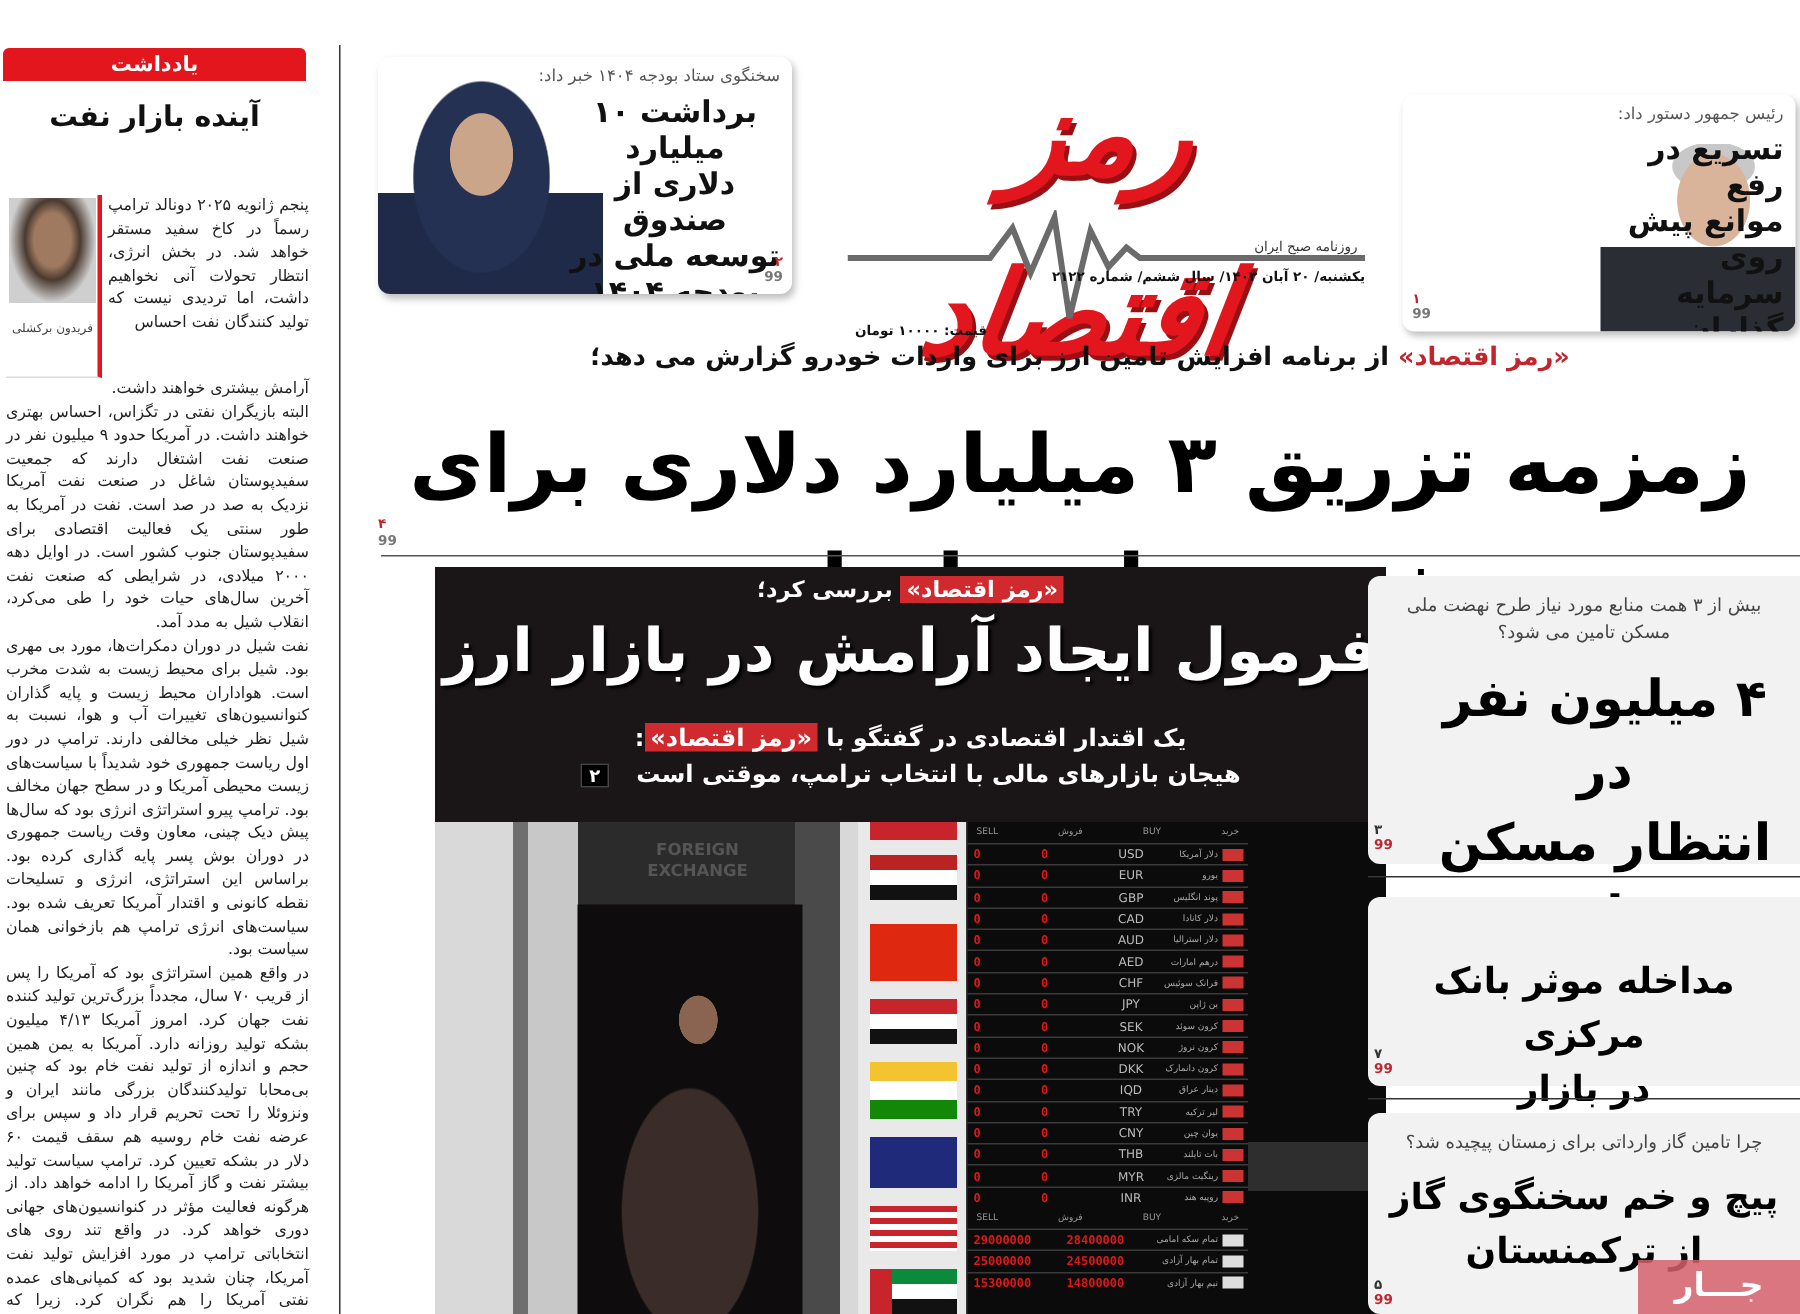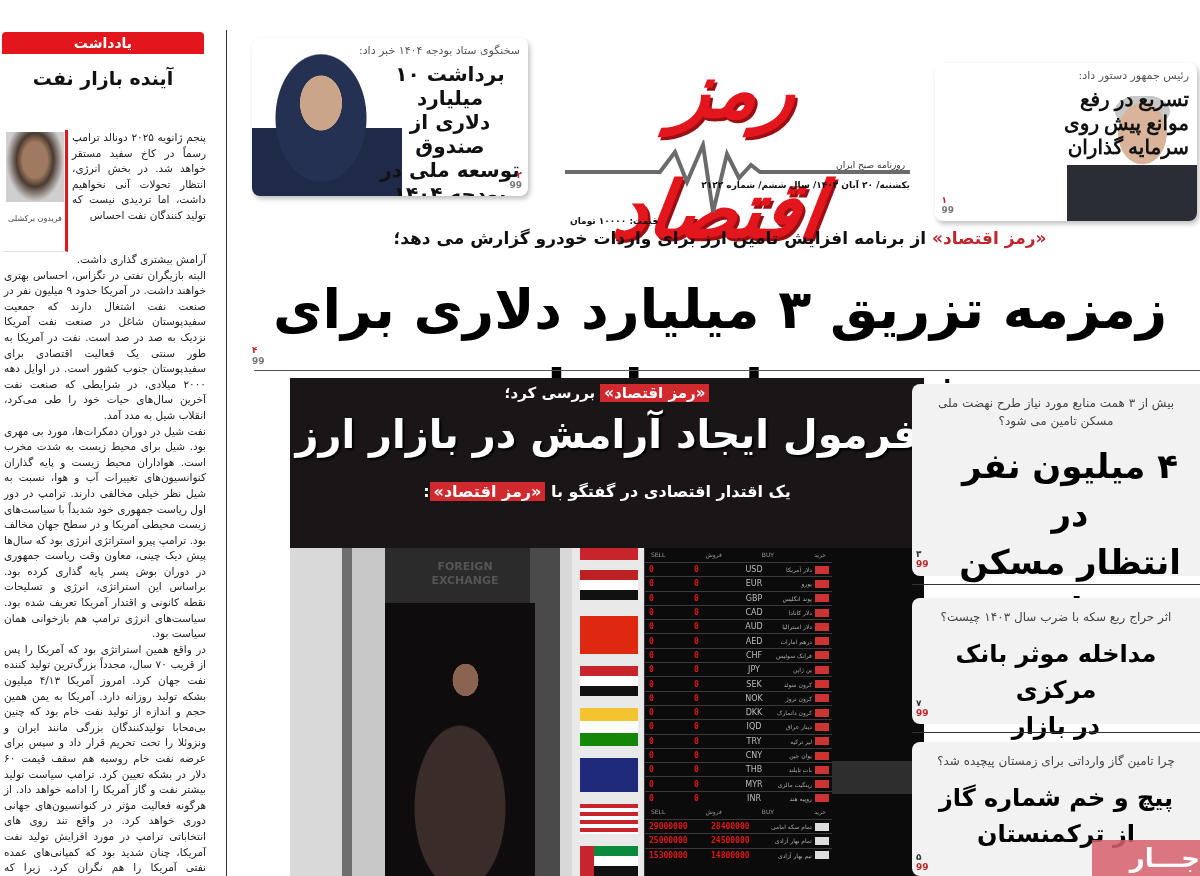--- a/index.html
+++ b/index.html
@@ -90,58 +90,58 @@
     .rbox { left: 912px; width: 288px; background: #f2f2f2; border-radius: 8px 0 0 8px; }
     .rb1 { top: 384px; height: 192px; }
     .rb2 { top: 598px; height: 126px; }
     .rb3 { top: 742px; height: 134px; }
     .rb-kicker { position: absolute; left: 8px; right: 8px; text-align: center; font-size: 12px; color: #444; line-height: 18px; }
     .rb-head { position: absolute; left: 8px; right: 8px; text-align: center; font-weight: bold; color: #000; }
     .rb-page { position: absolute; left: 4px; text-align: left; direction: ltr; line-height: 10px; }
     .rb-page .quote-mark { color: #c0262d; }
     .rline { left: 912px; width: 288px; height: 1px; background: #333; }
 
-    .jaaar { left: 1092px; top: 840px; width: 108px; height: 36px; background: rgba(213,96,108,0.85); color: #fff; font-weight: bold; font-size: 26px; text-align: right; line-height: 36px; letter-spacing: 2px; }
+    .jaaar { left: 1092px; top: 840px; width: 108px; height: 36px; background: rgba(213,96,108,0.85); color: #fff; font-weight: bold; font-size: 22px; text-align: center; line-height: 36px; letter-spacing: 2px; }
   </style>
 </head>
 <body>
 
 <div class="abs op-col">
   <div class="op-tag">یادداشت</div>
   <div class="op-title">
     <div>آینده بازار نفت</div>
   </div>
   <div class="op-photo-box">
     <div class="op-photo"></div>
     <div class="op-author">فریدون برکشلی</div>
   </div>
   <div class="op-intro">پنجم ژانویه ۲۰۲۵ دونالد ترامپ رسماً در کاخ سفید مستقر خواهد شد. در بخش انرژی، انتظار تحولات آنی نخواهیم داشت، اما تردیدی نیست که تولید کنندگان نفت احساس</div>
   <div class="op-body">
-    <p>آرامش بیشتری گذاری داشت.</p>
+    <p>آرامش بیشتری خواهند داشت.</p>
     <p>البته بازیگران نفتی در تگزاس، احساس بهتری خواهند داشت. در آمریکا حدود ۹ میلیون نفر در صنعت نفت اشتغال دارند که جمعیت سفیدپوستان شاغل در صنعت نفت آمریکا نزدیک به صد در صد است. نفت در آمریکا به طور سنتی یک فعالیت اقتصادی برای سفیدپوستان جنوب کشور است. در اوایل دهه ۲۰۰۰ میلادی، در شرایطی که صنعت نفت آخرین سال‌های حیات خود را طی می‌کرد، انقلاب شیل به مدد آمد.</p>
     <p>نفت شیل در دوران دمکرات‌ها، مورد بی مهری بود. شیل برای محیط زیست به شدت مخرب است. هواداران محیط زیست و پایه گذاران کنوانسیون‌های تغییرات آب و هوا، نسبت به شیل نظر خیلی مخالفی دارند. ترامپ در دور اول ریاست جمهوری خود شدیداً با سیاست‌های زیست محیطی آمریکا و در سطح جهان مخالف بود. ترامپ پیرو استراتژی انرژی بود که سال‌ها پیش دیک چینی، معاون وقت ریاست جمهوری در دوران بوش پسر پایه گذاری کرده بود. براساس این استراتژی، انرژی و تسلیحات نقطه کانونی و اقتدار آمریکا تعریف شده بود. سیاست‌های انرژی ترامپ هم بازخوانی همان سیاست بود.</p>
     <p>در واقع همین استراتژی بود که آمریکا را پس از قریب ۷۰ سال، مجدداً بزرگ‌ترین تولید کننده نفت جهان کرد. امروز آمریکا ۴/۱۳ میلیون بشکه تولید روزانه دارد. آمریکا به یمن همین حجم و اندازه از تولید نفت خام بود که چنین بی‌محابا تولیدکنندگان بزرگی مانند ایران و ونزوئلا را تحت تحریم قرار داد و سپس برای عرضه نفت خام روسیه هم سقف قیمت ۶۰ دلار در بشکه تعیین کرد. ترامپ سیاست تولید بیشتر نفت و گاز آمریکا را ادامه خواهد داد. از هرگونه فعالیت مؤثر در کنوانسیون‌های جهانی دوری خواهد کرد. در واقع تند روی های انتخاباتی ترامپ در مورد افزایش تولید نفت آمریکا، چنان شدید بود که کمپانی‌های عمده نفتی آمریکا را هم نگران کرد. زیرا که کمپانی‌ها از شدت یافتن رویگردانی بین</p>
   </div>
 </div>
 <div class="abs vdivider"></div>
 
 <div class="abs mast">
   <div class="logo">رمز اقتصاد</div>
   <svg class="pulse" viewBox="0 0 345 75">
     <polyline points="0,32 95,32 110,12 122,42 138,5 148,72 162,14 174,38 186,25 195,32 345,32" fill="none" stroke="#6b6b6b" stroke-width="4"></polyline>
   </svg>
   <div class="tagline">روزنامه صبح ایران</div>
   <div class="date-line">یکشنبه/ ۲۰ آبان ۱۴۰۳/ سال ششم/ شماره ۲۱۲۲</div>
   <div class="price">قیمت: ۱۰۰۰۰ تومان</div>
 </div>
 
 <div class="abs topbox topbox-right">
   <div class="portrait-man"></div>
   <div class="kicker" style="position:absolute; right:8px; top:6px;">رئیس جمهور دستور داد:</div>
-  <div class="tb-head" style="position:absolute; right:8px; top:24px; width:130px; text-align:right;font-family:Liberation Serif, serif;">
+  <div class="tb-head" style="position:absolute; right:8px; top:24px; width:130px; text-align:right;">
     <div>تسریع در رفع</div>
     <div>موانع پیش روی</div>
     <div>سرمایه گذاران</div>
 
   </div>
   <div style="position:absolute; right:auto; left:8px; top:130px; direction:ltr; line-height:10px; text-align:left; width:20px;" class="abs-page">
   </div>
   <div style="position:absolute; left:auto; right:252px; top:130px;"></div>
 
   <div style="position:absolute; right:243px; top:132px; line-height:10px; text-align:left; direction:ltr;">
@@ -175,20 +175,23 @@
 </div>
 <div class="abs hline-main"></div>
 
 <div class="abs feature">
   <div class="feat-kicker">
     <span class="brand">«رمز اقتصاد»</span><span> بررسی کرد؛</span>
   </div>
   <div class="feat-head">فرمول ایجاد آرامش در بازار ارز</div>
   <div class="feat-sub1">
     <span>یک اقتدار اقتصادی در گفتگو با </span><span class="brand">«رمز اقتصاد»</span><span>:</span>
+  </div>
+  <div class="feat-sub2">
+    <span>هیجان بازارهای مالی با انتخاب ترامپ، موقتی است</span><span class="feat-page">۲</span>
   </div>
 
   <div class="photo-left">
     <div class="door"></div>
     <div class="sign">
       <div>FOREIGN</div>
       <div>EXCHANGE</div>
     </div>
     <div class="person"></div>
   </div>
@@ -368,36 +371,35 @@
     <div>انتظار مسکن ملی</div>
   </div>
   <div class="rb-page" style="top:165px;">
     <div class="pagenum" style="color:#333;">۳</div>
     <div class="quote-mark">99</div>
   </div>
 </div>
 <div class="abs rline" style="top:584px;"></div>
 
 <div class="abs rbox rb2">
-  <div class="rb-kicker" style="top:10px;">اثر حراج ربع سکه با ضرب سال ۱۴۰۳ چیست؟</div>
   <div class="rb-head" style="top:38px; font-size:24px; line-height:36px;">
     <div>مداخله موثر بانک مرکزی</div>
     <div>در بازار</div>
   </div>
   <div class="rb-page" style="top:100px;">
     <div class="pagenum" style="color:#333;">۷</div>
     <div class="quote-mark">99</div>
   </div>
 </div>
 <div class="abs rline" style="top:732px;"></div>
 
 <div class="abs rbox rb3">
   <div class="rb-kicker" style="top:10px;">چرا تامین گاز وارداتی برای زمستان پیچیده شد؟</div>
   <div class="rb-head" style="top:38px; font-size:24px; line-height:36px;">
-    <div>پیچ و خم شماره گاز</div>
+    <div>پیچ و خم سخنگوی گاز</div>
     <div>از ترکمنستان</div>
   </div>
   <div class="rb-page" style="top:110px;">
     <div class="pagenum" style="color:#333;">۵</div>
     <div class="quote-mark">99</div>
   </div>
 </div>
 
 <div class="abs jaaar">جـــار</div>
 

